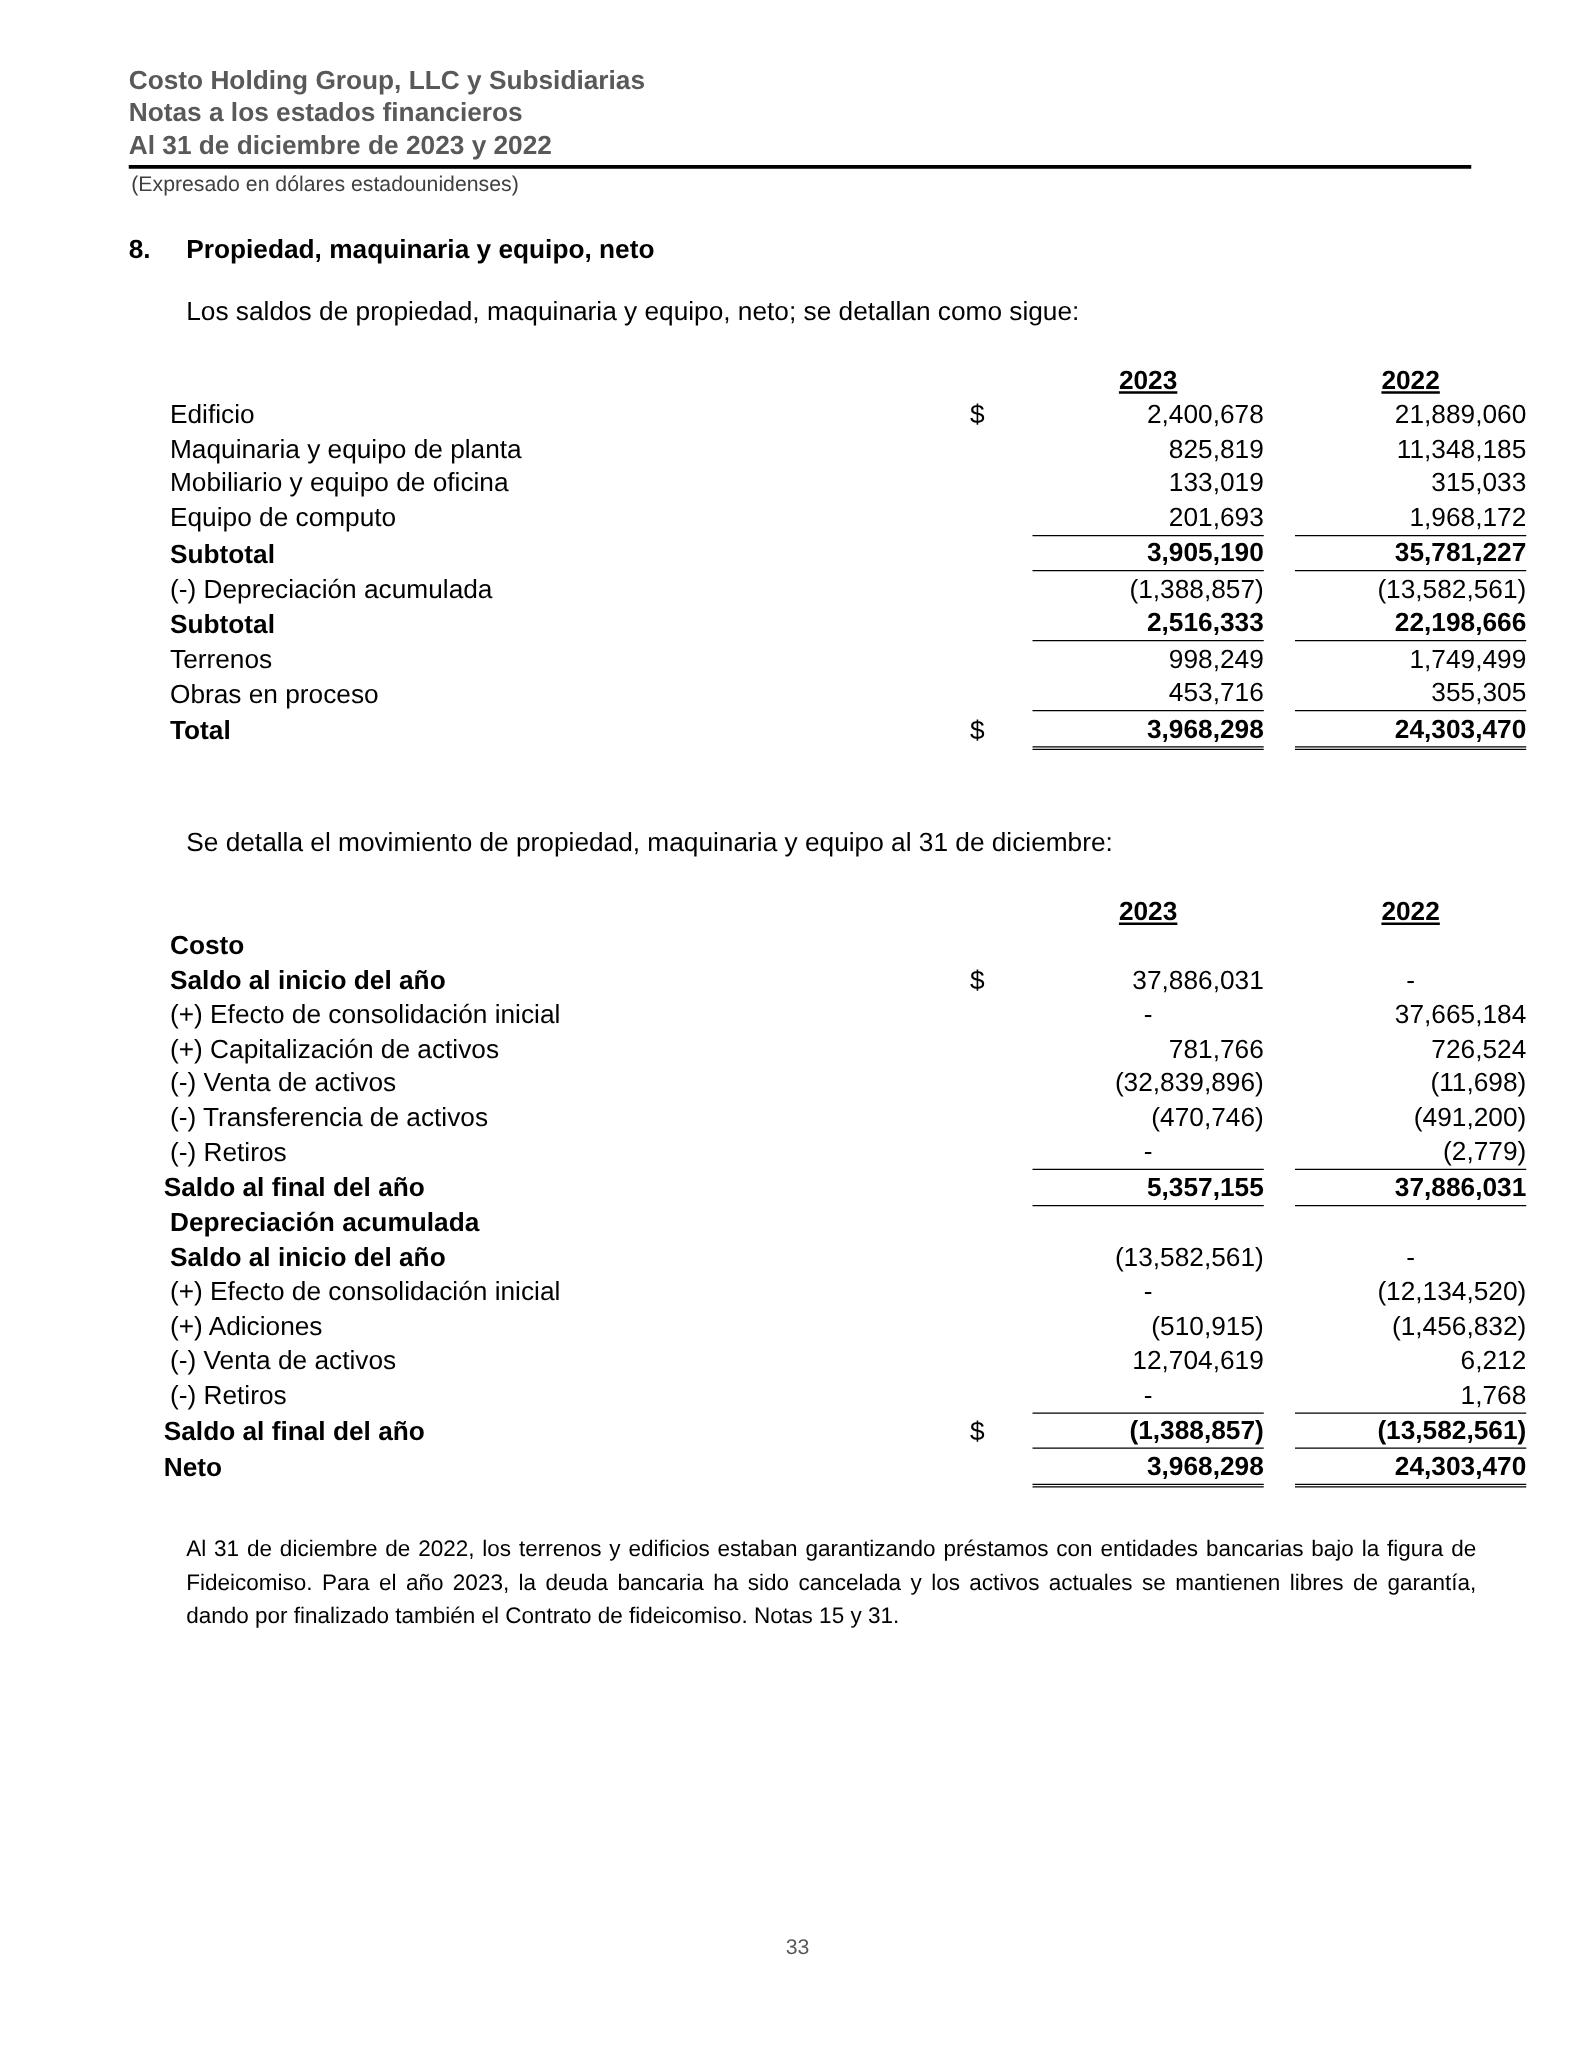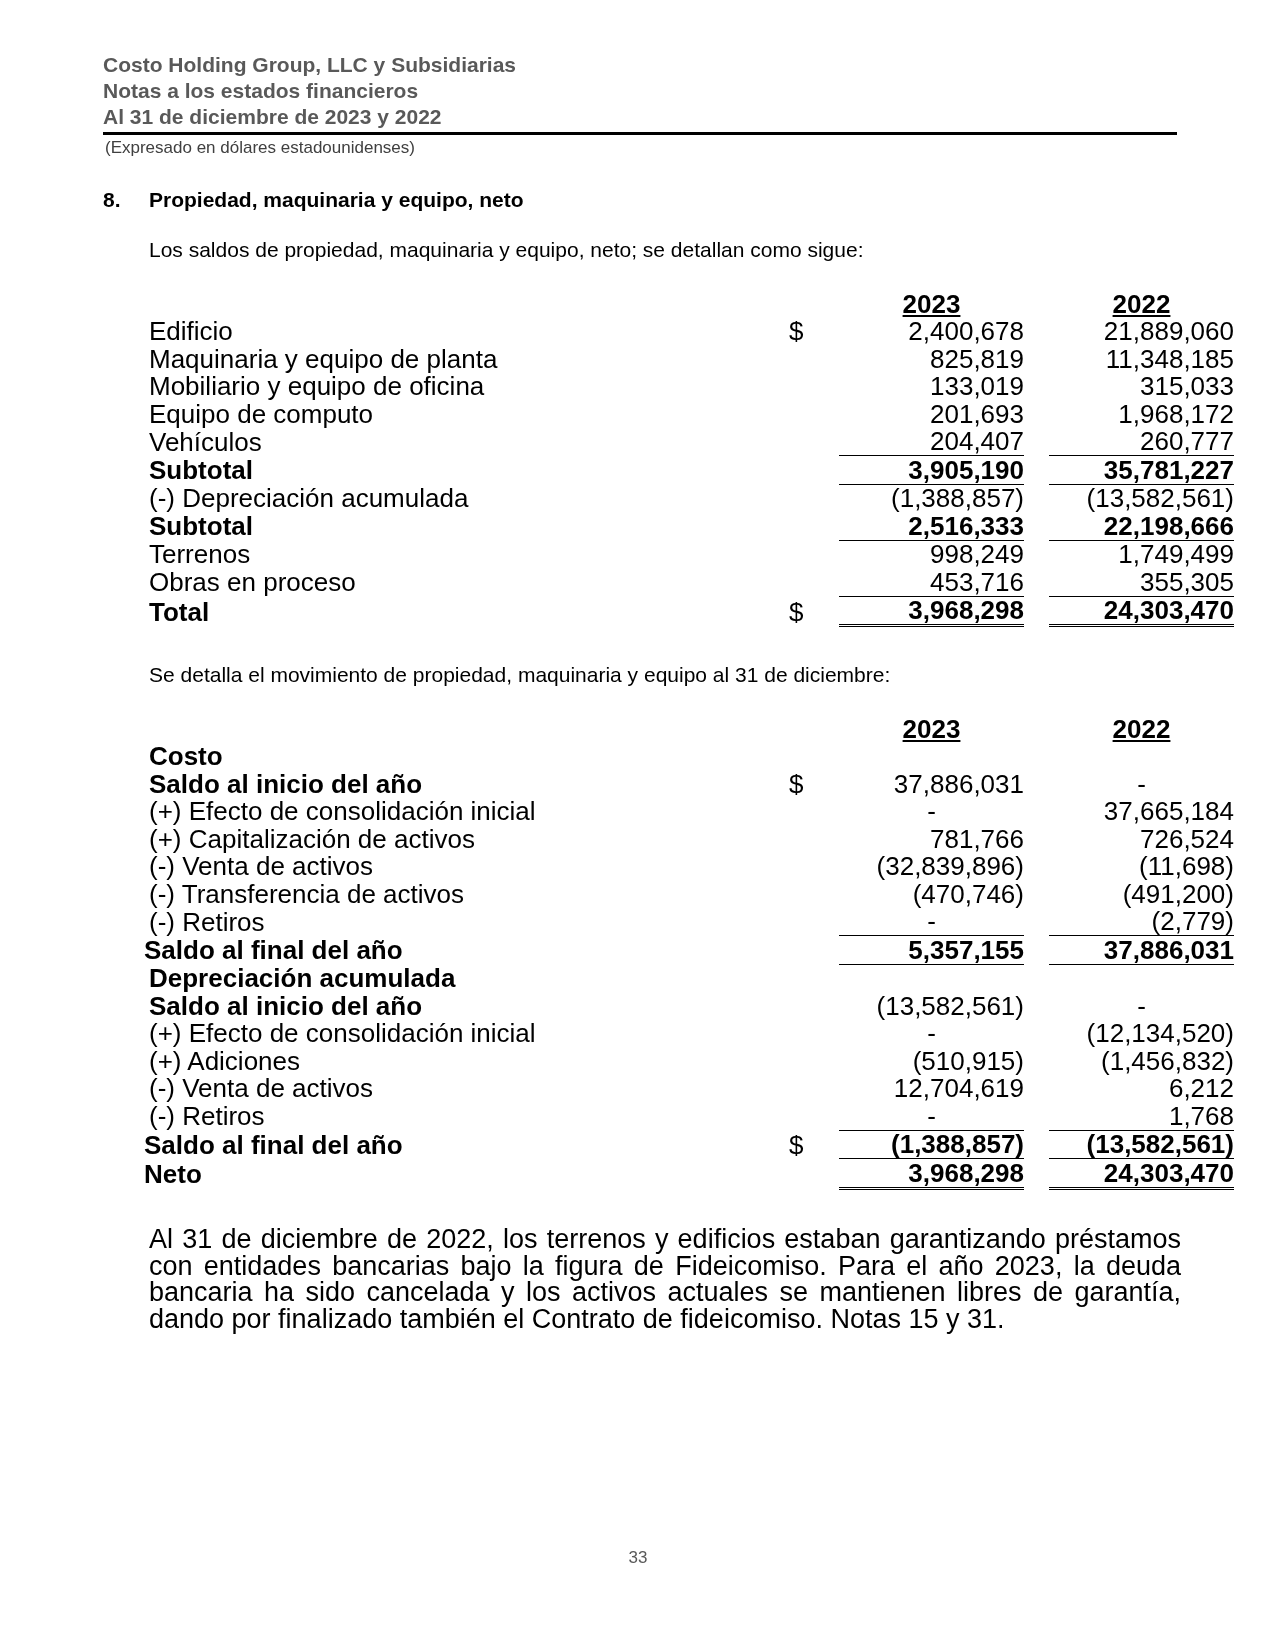--- a/index.html
+++ b/index.html
@@ -9,36 +9,36 @@
   .hdr1 { top: 52px; }
   .hdr2 { top: 78px; }
   .hdr3 { top: 104px; }
   .hdr-rule { position: absolute; left: 103px; top: 132px; width: 1074px; height: 3px; background: #000; }
   .hdr-sub { position: absolute; left: 105px; top: 138px; font-size: 17px; color: #404040; text-align: center; }
   .sec-title { position: absolute; left: 103px; top: 188px; font-size: 21px; font-weight: bold; }
   .sec-title .num { display: inline-block; width: 46px; }
   .intro { position: absolute; left: 149px; font-size: 21px; }
   .intro1 { top: 238px; }
   .intro2 { top: 663px; }
-  table.fin { position: absolute; left: 149px; border-collapse: collapse; font-size: 26px; }
+  table.fin { position: absolute; left: 136px; border-collapse: collapse; font-size: 21px; }
   table.fin td { padding: 0; height: 27.5px; line-height: 27px; vertical-align: bottom; white-space: nowrap; }
   td.lbl { width: 640px; }
   td.cur { width: 25px; text-align: left; }
   td.gap { width: 25px; }
   td.v23 { width: 185px; text-align: right; }
   td.sp { width: 25px; }
   td.v22 { width: 185px; text-align: right; }
   .yr { font-weight: bold; text-decoration: underline; text-align: center !important; }
   .b { font-weight: bold; }
   .top1 { border-top: 1.5px solid #000; }
   .bot2 { border-bottom: 3px double #000; }
   .indent-neg { margin-left: -5px; }
   table.t1 { top: 290px; }
   table.t2 { top: 715px; }
-  .note { position: absolute; left: 149px; top: 1226px; width: 1032px; font-size: 27px; line-height: 26.5px; text-align: justify; }
+  .note { position: absolute; left: 149px; top: 1226px; width: 1032px; font-size: 18px; line-height: 26.5px; text-align: justify; }
   .page-num { position: absolute; left: 0; width: 1276px; top: 1548px; text-align: center; font-size: 17px; color: #595959; }
 </style>
 </head>
 <body>
 
 <div class="hdr hdr1">Costo Holding Group, LLC y Subsidiarias</div>
 <div class="hdr hdr2">Notas a los estados financieros</div>
 <div class="hdr hdr3">Al 31 de diciembre de 2023 y 2022</div>
 <div class="hdr-rule"></div>
 <div class="hdr-sub">(Expresado en dólares estadounidenses)</div>
@@ -85,28 +85,20 @@
   </tr>
   <tr>
     <td class="lbl">Equipo de computo</td>
         <td class="cur"></td>
         <td class="gap"></td>
     <td class="v23">201,693</td>
         <td class="sp"></td>
     <td class="v22">1,968,172</td>
   </tr>
   <tr>
-    <td class="lbl">Vehículos</td>
-        <td class="cur"></td>
-        <td class="gap"></td>
-    <td class="v23">204,407</td>
-        <td class="sp"></td>
-    <td class="v22">260,777</td>
-  </tr>
-  <tr>
     <td class="lbl b">Subtotal</td>
         <td class="cur"></td>
         <td class="gap"></td>
     <td class="v23 b top1">3,905,190</td>
         <td class="sp"></td>
     <td class="v22 b top1">35,781,227</td>
   </tr>
   <tr>
     <td class="lbl">(-) Depreciación acumulada</td>
         <td class="cur"></td>

